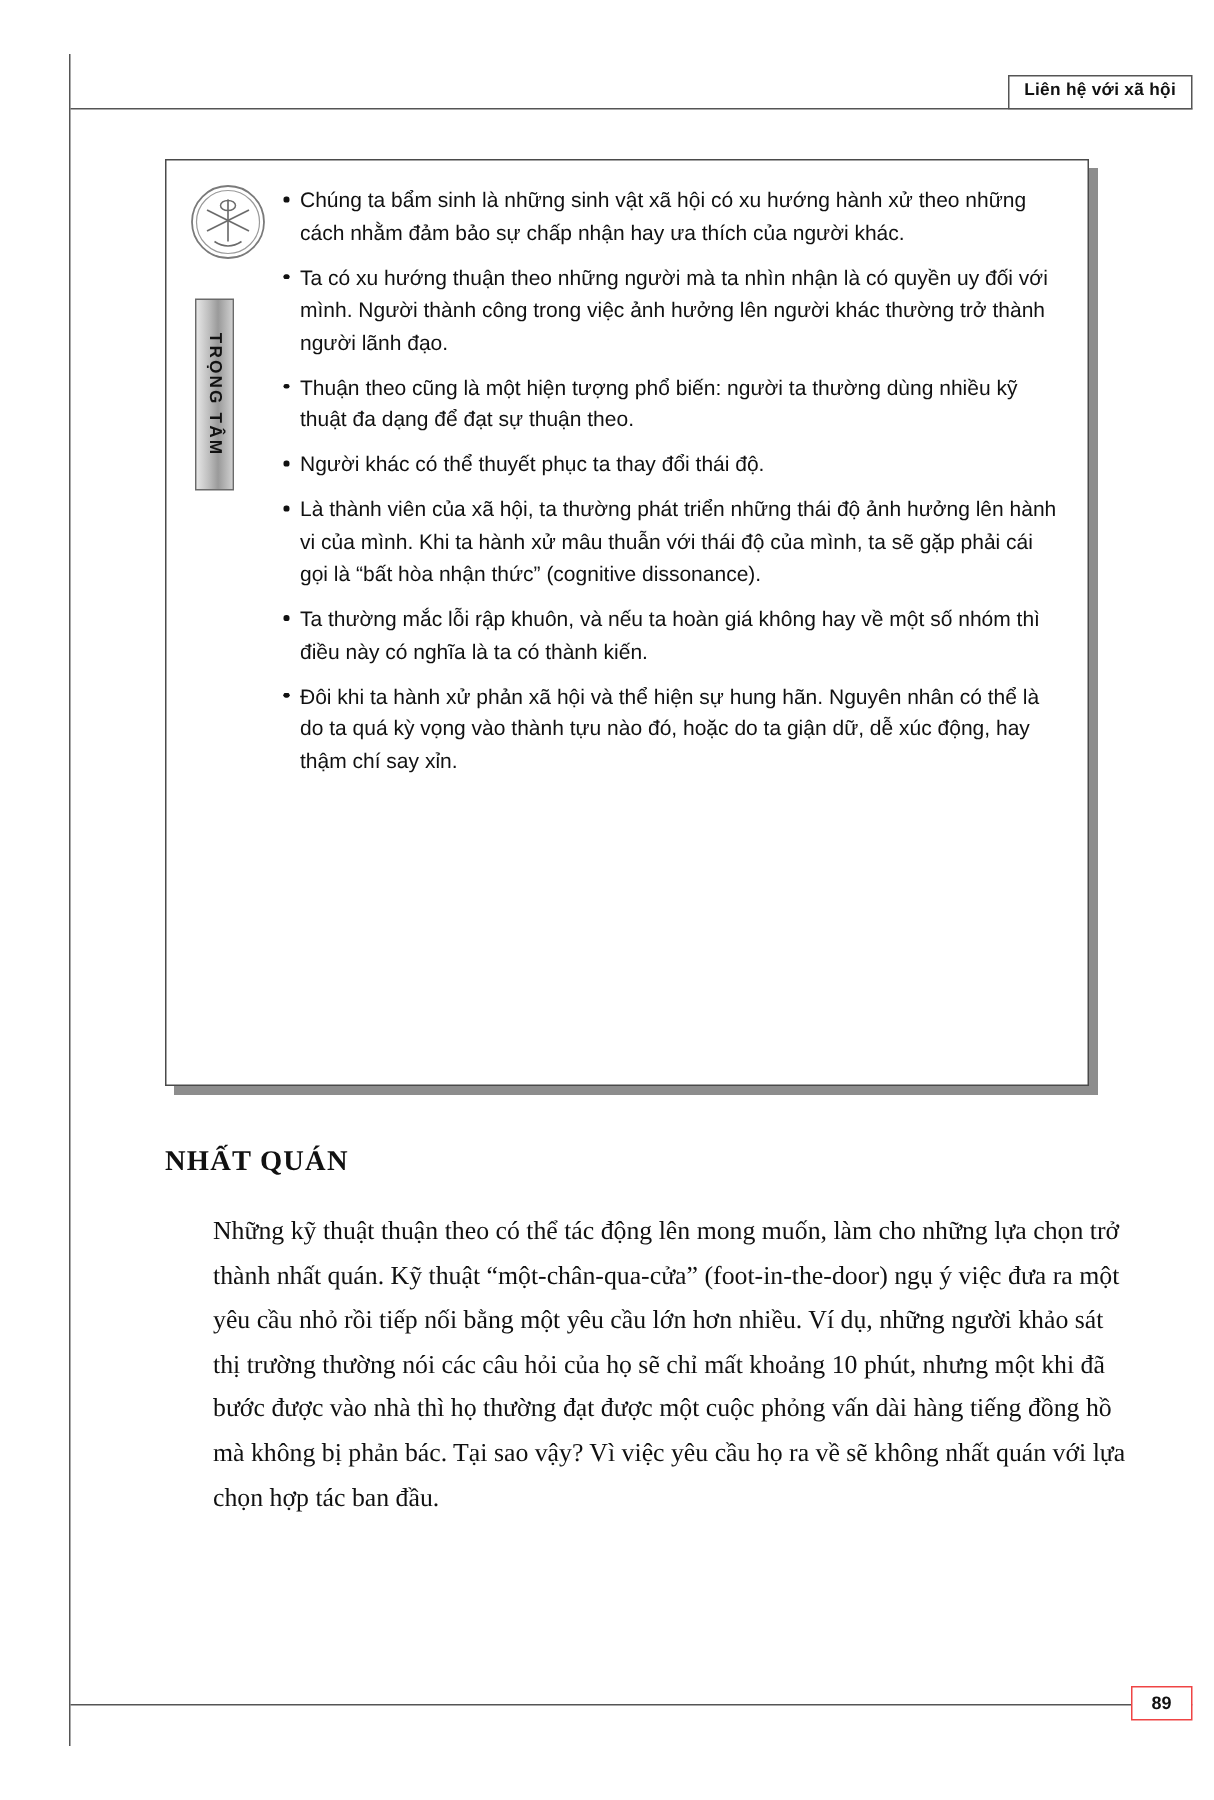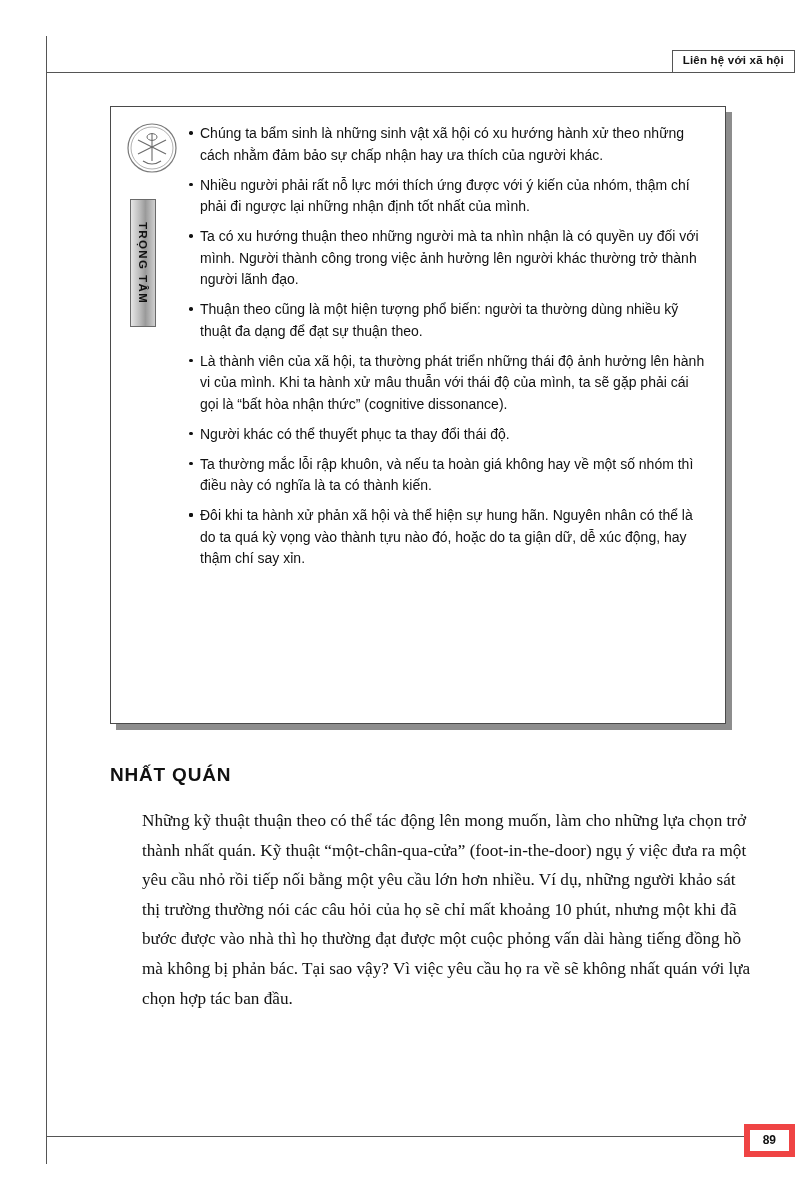--- a/index.html
+++ b/index.html
@@ -64,21 +64,21 @@
     left: 31px;
     top: 1136px;
     width: 748px;
     height: 1px;
     background: #555;
   }
   .page-number {
     position: absolute;
     right: 30px;
     top: 1124px;
-    border: 6px solid #ef4444;
+    border: 1px solid #ef4444;
     background: #fff;
     padding: 4px 13px 5px 13px;
     font-family: "Liberation Sans", sans-serif;
     font-size: 12px;
     font-weight: bold;
     color: #111;
     line-height: 1;
   }
 
   
@@ -159,21 +159,21 @@
     height: 3.5px;
     border-radius: 50%;
     background: #111;
   }
 
   
   .section-title {
     position: absolute;
     left: 94px;
     top: 764px;
-    font-family: Liberation Sans, sans-serif;
+    font-family: Liberation Serif, serif;
     font-size: 19px;
     font-weight: bold;
     letter-spacing: 0.8px;
     color: #111;
     text-align: right;
   }
   .body-text {
     position: absolute;
     left: 94px;
     top: 806px;
@@ -216,25 +216,25 @@
         <ellipse cx="27" cy="16" rx="5" ry="3.4" fill="none" stroke="#6b6b6b" stroke-width="1"></ellipse>
       </svg>
     </div>
 
     <div class="tab-vertical">
       <span>TRỌNG TÂM</span>
     </div>
 
     <div class="callout-list">
       <div class="callout-item"><span class="dot"></span><span>Chúng ta bẩm sinh là những sinh vật xã hội có xu hướng hành xử theo những cách nhằm đảm bảo sự chấp nhận hay ưa thích của người khác.</span></div>
-      <div class="callout-item"><span class="dot"></span><span>Nhiều người phải rất nỗ lực mới thích ứng được với ý kiến của nhóm, thậm chí phải đi ngược lại những nhận định tốt nhất của mình.</span></div>
+      <div class="callout-item"><span class="dot"></span></div>
       <div class="callout-item"><span class="dot"></span><span>Ta có xu hướng thuận theo những người mà ta nhìn nhận là có quyền uy đối với mình. Người thành công trong việc ảnh hưởng lên người khác thường trở thành người lãnh đạo.</span></div>
       <div class="callout-item"><span class="dot"></span><span>Thuận theo cũng là một hiện tượng phổ biến: người ta thường dùng nhiều kỹ thuật đa dạng để đạt sự thuận theo.</span></div>
+      <div class="callout-item"><span class="dot"></span><span>Người khác có thể thuyết phục ta thay đổi thái độ.</span></div>
       <div class="callout-item"><span class="dot"></span><span>Là thành viên của xã hội, ta thường phát triển những thái độ ảnh hưởng lên hành vi của mình. Khi ta hành xử mâu thuẫn với thái độ của mình, ta sẽ gặp phải cái gọi là “bất hòa nhận thức” (cognitive dissonance).</span></div>
-      <div class="callout-item"><span class="dot"></span><span>Người khác có thể thuyết phục ta thay đổi thái độ.</span></div>
       <div class="callout-item"><span class="dot"></span><span>Ta thường mắc lỗi rập khuôn, và nếu ta hoàn giá không hay về một số nhóm thì điều này có nghĩa là ta có thành kiến.</span></div>
       <div class="callout-item"><span class="dot"></span></div>
       <div class="callout-item"><span class="dot"></span><span>Đôi khi ta hành xử phản xã hội và thể hiện sự hung hãn. Nguyên nhân có thể là do ta quá kỳ vọng vào thành tựu nào đó, hoặc do ta giận dữ, dễ xúc động, hay thậm chí say xỉn.</span></div>
     </div>
 
   </div>
 
   <div class="section-title">NHẤT QUÁN</div>
 
   <div class="body-text">

